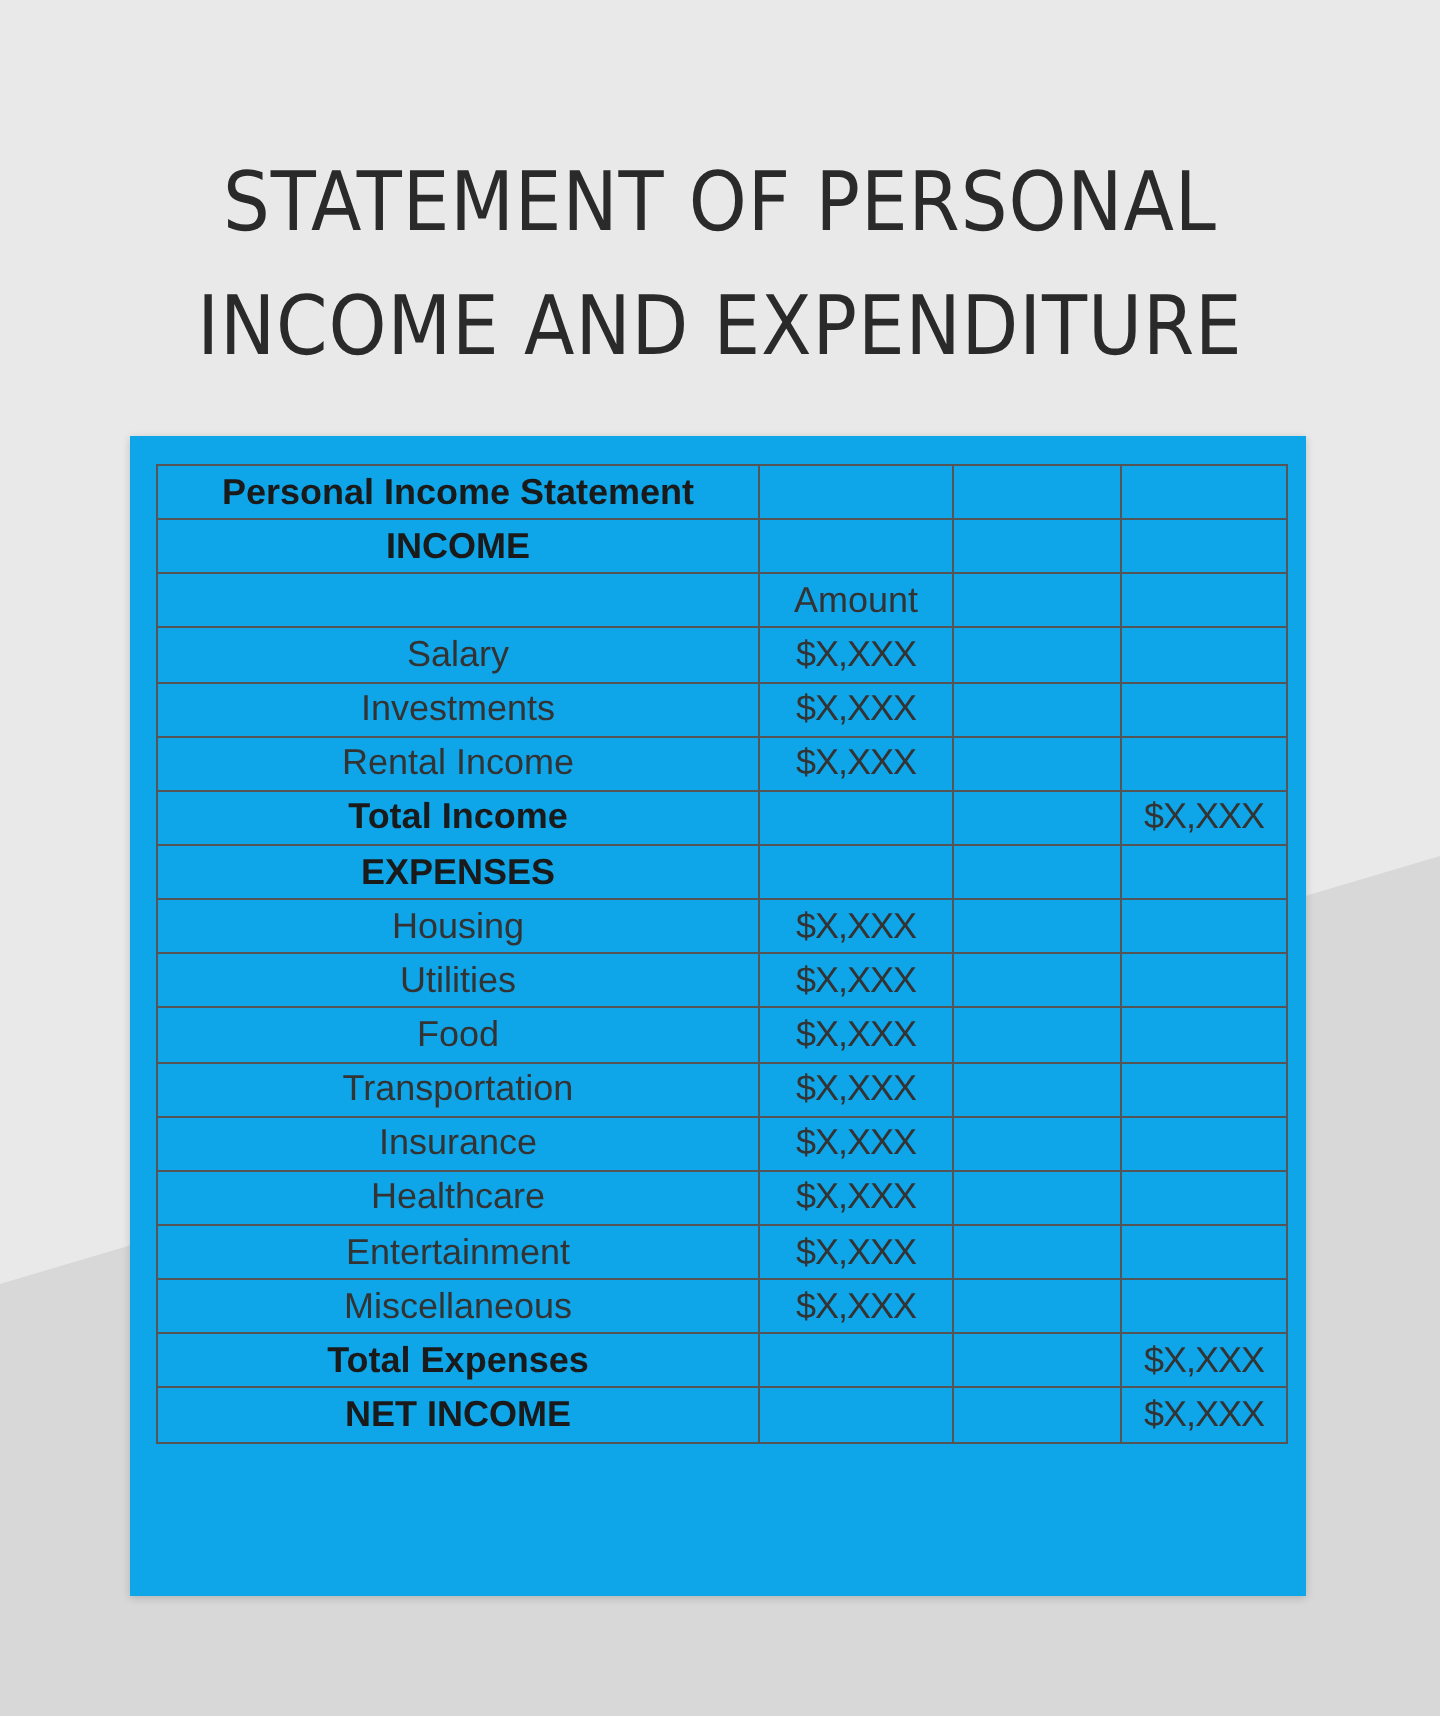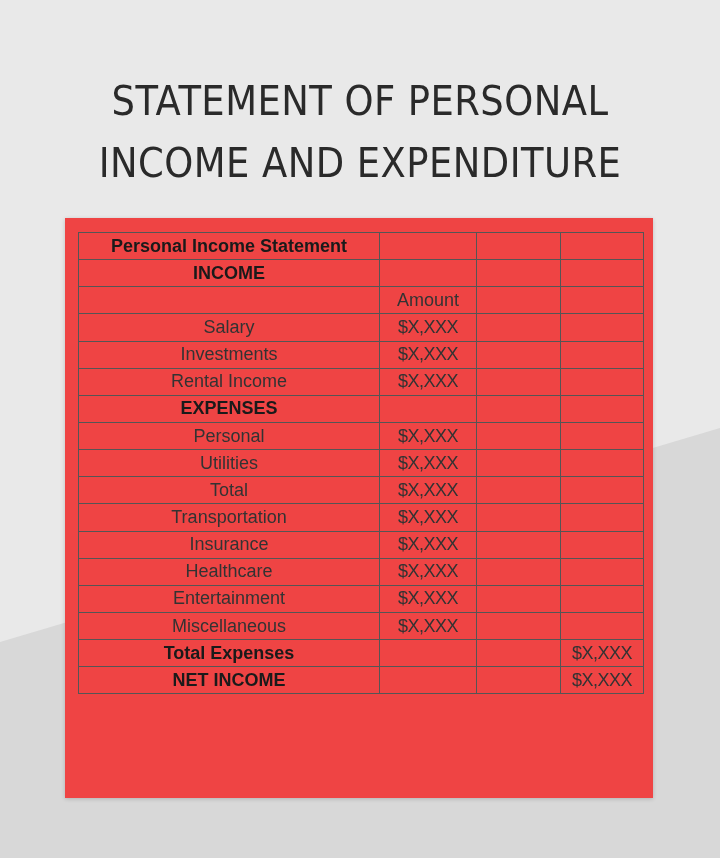--- a/index.html
+++ b/index.html
@@ -32,21 +32,21 @@
       font-weight: normal;
       letter-spacing: 0.5px;
       line-height: 62px;
       transform: scaleX(0.9);
     }
     .title div { white-space: nowrap; }
     .card {
       position: absolute;
       left: 65px; top: 218px;
       width: 588px; height: 580px;
-      background: #ef4444;
+      background: #0ea5e9;
       box-shadow: 0 1px 4px rgba(0,0,0,0.18);
     }
     table.sheet {
       position: absolute;
       left: 13px; top: 14px;
       border-collapse: collapse;
       table-layout: fixed;
       width: 565px;
     }
     table.sheet td {
@@ -116,39 +116,45 @@
         <td></td>
         <td></td>
       </tr>
       <tr>
         <td>Rental Income</td>
         <td class="amt">$X,XXX</td>
         <td></td>
         <td></td>
       </tr>
       <tr>
+        <td class="b">Total Income</td>
+        <td></td>
+        <td></td>
+        <td class="amt">$X,XXX</td>
+      </tr>
+      <tr>
         <td class="b">EXPENSES</td>
         <td></td>
         <td></td>
         <td></td>
       </tr>
       <tr>
-        <td>Personal</td>
+        <td>Housing</td>
         <td class="amt">$X,XXX</td>
         <td></td>
         <td></td>
       </tr>
       <tr>
         <td>Utilities</td>
         <td class="amt">$X,XXX</td>
         <td></td>
         <td></td>
       </tr>
       <tr>
-        <td>Total</td>
+        <td>Food</td>
         <td class="amt">$X,XXX</td>
         <td></td>
         <td></td>
       </tr>
       <tr>
         <td>Transportation</td>
         <td class="amt">$X,XXX</td>
         <td></td>
         <td></td>
       </tr>

